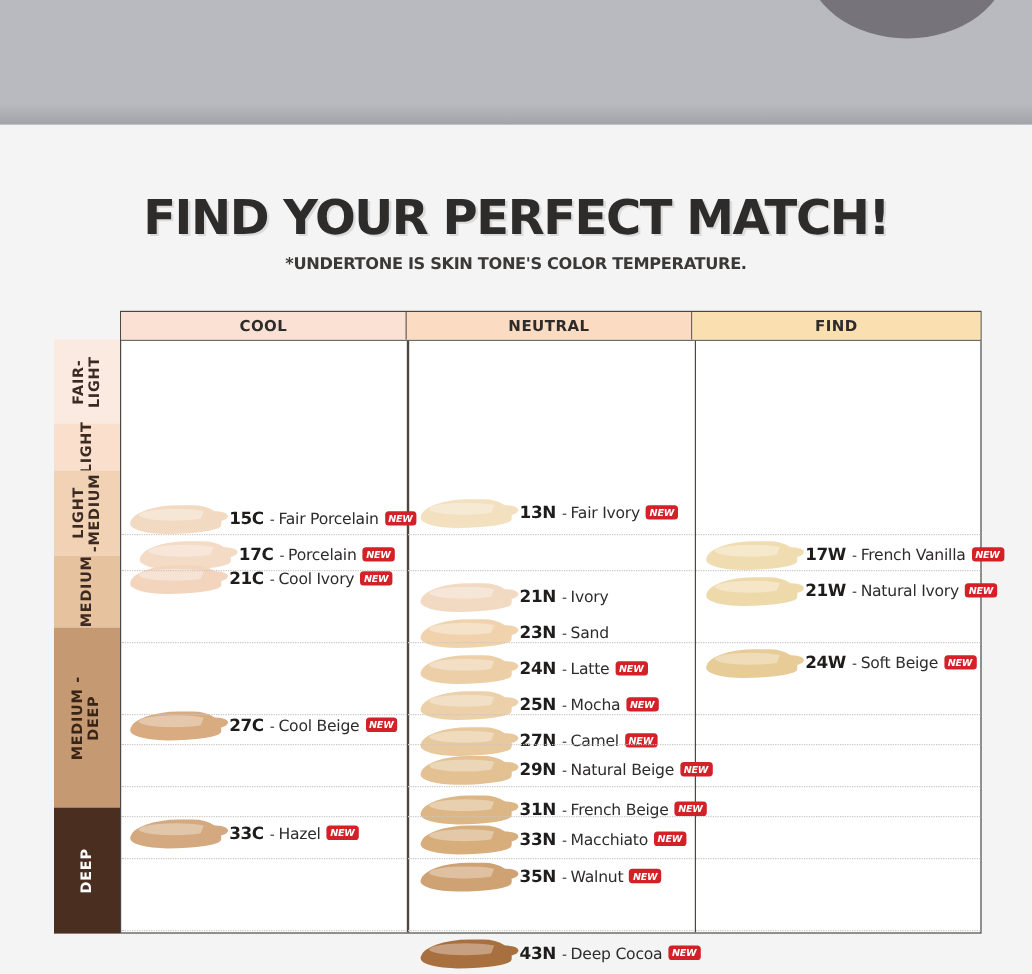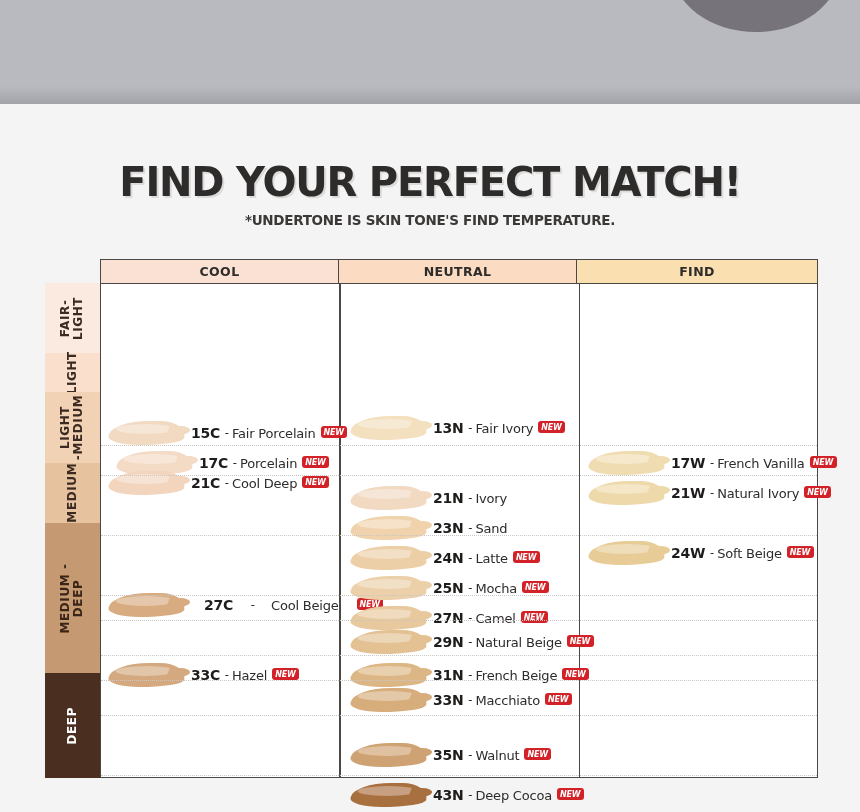--- a/index.html
+++ b/index.html
@@ -178,21 +178,21 @@
 
 <div class="banner">
   <div class="banner-blob"></div>
 
   <div class="banner-shadow"></div>
 </div>
 
 <div class="page">
 
   <h1 class="title">FIND YOUR PERFECT MATCH!</h1>
-  <div class="subtitle">*UNDERTONE IS SKIN TONE'S FIND TEMPERATURE.</div>
+  <div class="subtitle">*UNDERTONE IS SKIN TONE'S COLOR TEMPERATURE.</div>
 
   <div class="tone-bands">
       <div class="tone-band" style="top: 0px; height: 70px; background: rgb(251, 234, 223);">
         <div class="tone-label" style="color: rgb(58, 42, 34);">FAIR-<br>LIGHT</div>
       </div>
       <div class="tone-band" style="top: 70px; height: 39px; background: rgb(250, 223, 205);">
         <div class="tone-label" style="color: rgb(58, 42, 34);">LIGHT</div>
       </div>
       <div class="tone-band" style="top: 109px; height: 71px; background: rgb(242, 210, 181);">
         <div class="tone-label" style="color: rgb(58, 42, 34);">LIGHT<br>-MEDIUM</div>
@@ -236,34 +236,34 @@
         <span class="sname">Porcelain</span>
         <span class="new-badge">NEW</span>
       </div>
       <div class="shade" style="left: 8px; top: 208px;">
         <div class="swatch">
           <div class="blob" style="background: rgb(243, 213, 190);"></div>
           <div class="tail" style="background: rgb(243, 213, 190);"></div>
         </div>
         <span class="code">21C</span>
         <span class="dash">-</span>
-        <span class="sname">Cool Deep</span>
-        <span class="new-badge">NEW</span>
-      </div>
-      <div class="shade" style="left: 8px; top: 330px; gap: 13px;">
+        <span class="sname">Cool Ivory</span>
+        <span class="new-badge">NEW</span>
+      </div>
+      <div class="shade" style="left: 8px; top: 330px;">
         <div class="swatch">
           <div class="blob" style="background: rgb(216, 171, 129);"></div>
           <div class="tail" style="background: rgb(216, 171, 129);"></div>
         </div>
         <span class="code">27C</span>
         <span class="dash">-</span>
         <span class="sname">Cool Beige</span>
         <span class="new-badge">NEW</span>
       </div>
-      <div class="shade" style="left: 8px; top: 400px;">
+      <div class="shade" style="left: 8px; top: 420px;">
         <div class="swatch">
           <div class="blob" style="background: rgb(212, 169, 127);"></div>
           <div class="tail" style="background: rgb(212, 169, 127);"></div>
         </div>
         <span class="code">33C</span>
         <span class="dash">-</span>
         <span class="sname">Hazel</span>
         <span class="new-badge">NEW</span>
       </div>
       <div class="shade" style="left: 250px; top: 153px;">
@@ -347,21 +347,21 @@
       <div class="shade" style="left: 250px; top: 425px;">
         <div class="swatch">
           <div class="blob" style="background: rgb(215, 173, 124);"></div>
           <div class="tail" style="background: rgb(215, 173, 124);"></div>
         </div>
         <span class="code">33N</span>
         <span class="dash">-</span>
         <span class="sname">Macchiato</span>
         <span class="new-badge">NEW</span>
       </div>
-      <div class="shade" style="left: 250px; top: 480px;">
+      <div class="shade" style="left: 250px; top: 456px;">
         <div class="swatch">
           <div class="blob" style="background: rgb(207, 162, 115);"></div>
           <div class="tail" style="background: rgb(207, 162, 115);"></div>
         </div>
         <span class="code">35N</span>
         <span class="dash">-</span>
         <span class="sname">Walnut</span>
         <span class="new-badge">NEW</span>
       </div>
       <div class="shade" style="left: 250px; top: 520px;">

